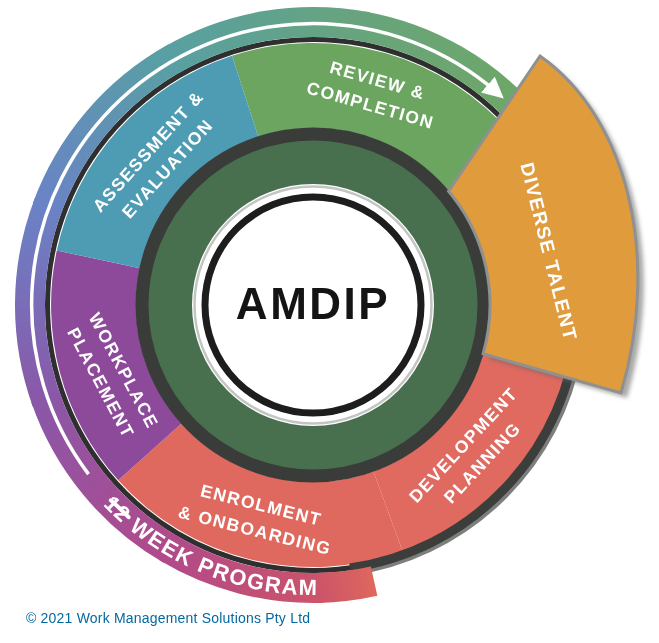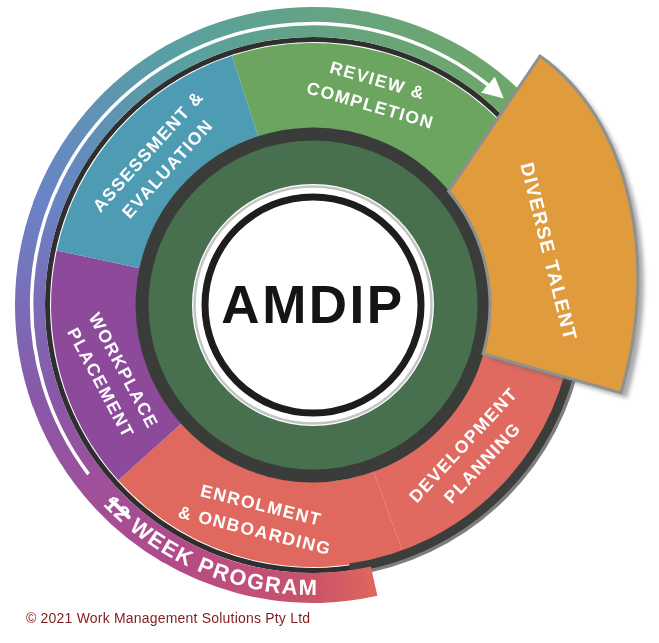--- a/index.html
+++ b/index.html
@@ -2,23 +2,23 @@
 <html><head>
 <meta charset="utf-8">
 <style>
   html,body{margin:0;padding:0;background:#ffffff;}
   .stage{position:relative;width:659px;height:643px;background:#ffffff;overflow:hidden;
          font-family:"Liberation Sans",sans-serif;}
   .stage svg{position:absolute;left:0;top:0;}
   .seg-label{position:absolute;color:#ffffff;font-weight:bold;text-align:center;
              white-space:pre-line;letter-spacing:1.5px;font-size:17.5px;line-height:1.5;
              transform-origin:center center;width:max-content;}
-  .center-label{position:absolute;color:#141414;font-weight:bold;font-size:53px;
+  .center-label{position:absolute;color:#141414;font-weight:bold;font-size:44px;
                 letter-spacing:2.5px;width:max-content;transform:translate(-50%,-50%);}
-  .copyright{position:absolute;left:26px;top:610px;font-size:14px;color:#7f1d1d;
+  .copyright{position:absolute;left:26px;top:610px;font-size:14px;color:#0369a1;
              letter-spacing:0.2px;}
 </style>
 </head>
 <body>
 
 <div class="stage">
 
 <svg width="659" height="643" viewBox="0 0 659 643">
   <defs>
     <marker id="arrowhead" viewBox="0 0 10 10" refX="6" refY="5" markerWidth="6" markerHeight="6" orient="auto">

